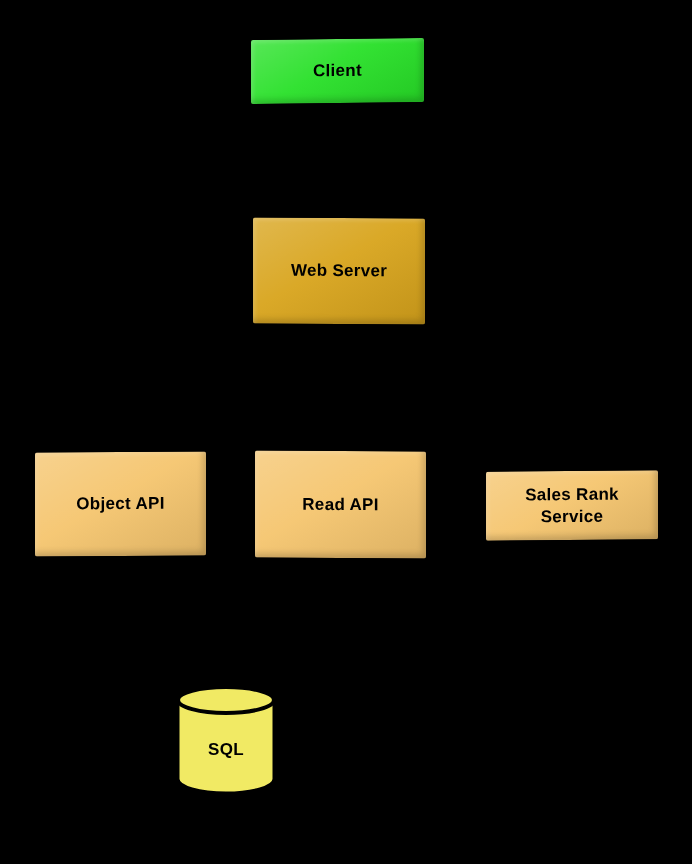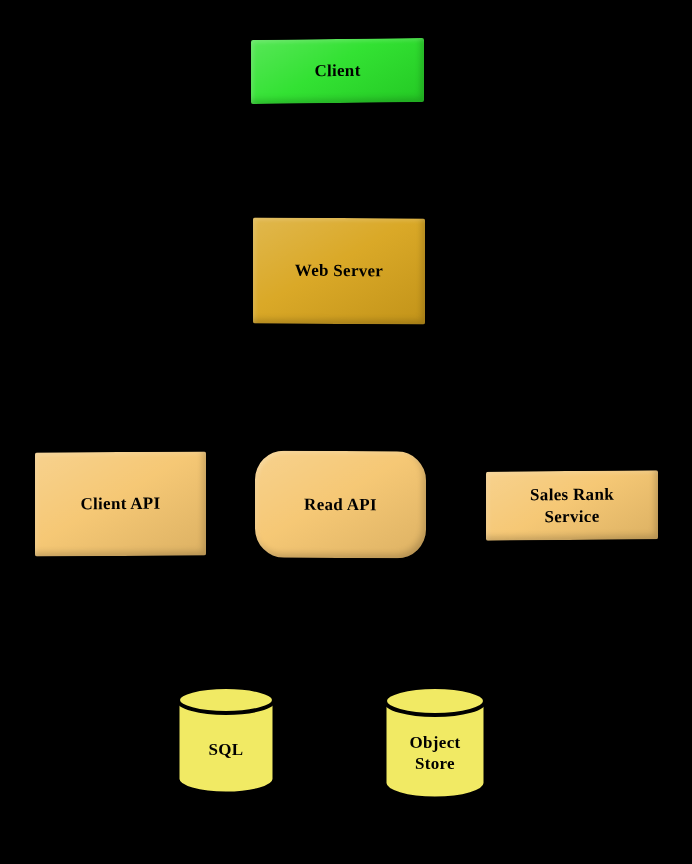--- a/index.html
+++ b/index.html
@@ -6,21 +6,21 @@
     margin: 0;
     padding: 0;
     background: #000;
   }
   .canvas {
     position: relative;
     width: 692px;
     height: 864px;
     background: #000;
     overflow: hidden;
-    font-family: Liberation Serif, serif;
+    font-family: Liberation Sans, sans-serif;
   }
   .node {
     position: absolute;
     display: flex;
     align-items: center;
     justify-content: center;
     box-sizing: border-box;
   }
   .box {
     border-radius: 2px;
@@ -70,42 +70,34 @@
 
   <div class="node box pos-client" style="background-color: rgb(40, 224, 40);">
     <span class="label">Client</span>
   </div>
 
   <div class="node box pos-web-server" style="background-color: rgb(216, 164, 28);">
     <span class="label">Web Server</span>
   </div>
 
   <div class="node box pos-sales-api" style="background-color: rgb(245, 197, 110);">
-    <span class="label">Client API</span>
+    <span class="label">Object API</span>
   </div>
 
-  <div class="node box pos-read-api" style="background-color: rgb(245, 197, 110); border-radius: 29px;">
+  <div class="node box pos-read-api" style="background-color: rgb(245, 197, 110);">
     <span class="label">Read API</span>
   </div>
 
   <div class="node box pos-sales-rank" style="background-color: rgb(245, 197, 110);">
     <span class="label">Sales Rank
 Service</span>
   </div>
 
   <div class="node cylinder pos-sql">
     <svg viewBox="0 0 104 114" preserveAspectRatio="none">
       <path d="M4,17 L4,96 A48,14 0 0 0 100,96 L100,17 Z" stroke="#000" stroke-width="3" fill="#f1ea64"></path>
       <ellipse cx="52" cy="17" rx="48" ry="13" stroke="#000" stroke-width="4" fill="#f1ea64"></ellipse>
     </svg>
     <span class="label">SQL</span>
   </div>
 
-  <div class="node cylinder pos-object">
-    <svg viewBox="0 0 108 120" preserveAspectRatio="none">
-      <path d="M4,18 L4,100 A50,15 0 0 0 104,100 L104,18 Z" stroke="#000" stroke-width="3" fill="#f1ea64"></path>
-      <ellipse cx="54" cy="18" rx="50" ry="14" stroke="#000" stroke-width="4" fill="#f1ea64"></ellipse>
-    </svg>
-    <span class="label">Object
-Store</span>
-  </div>
 
 </div>
 
 </body></html>

